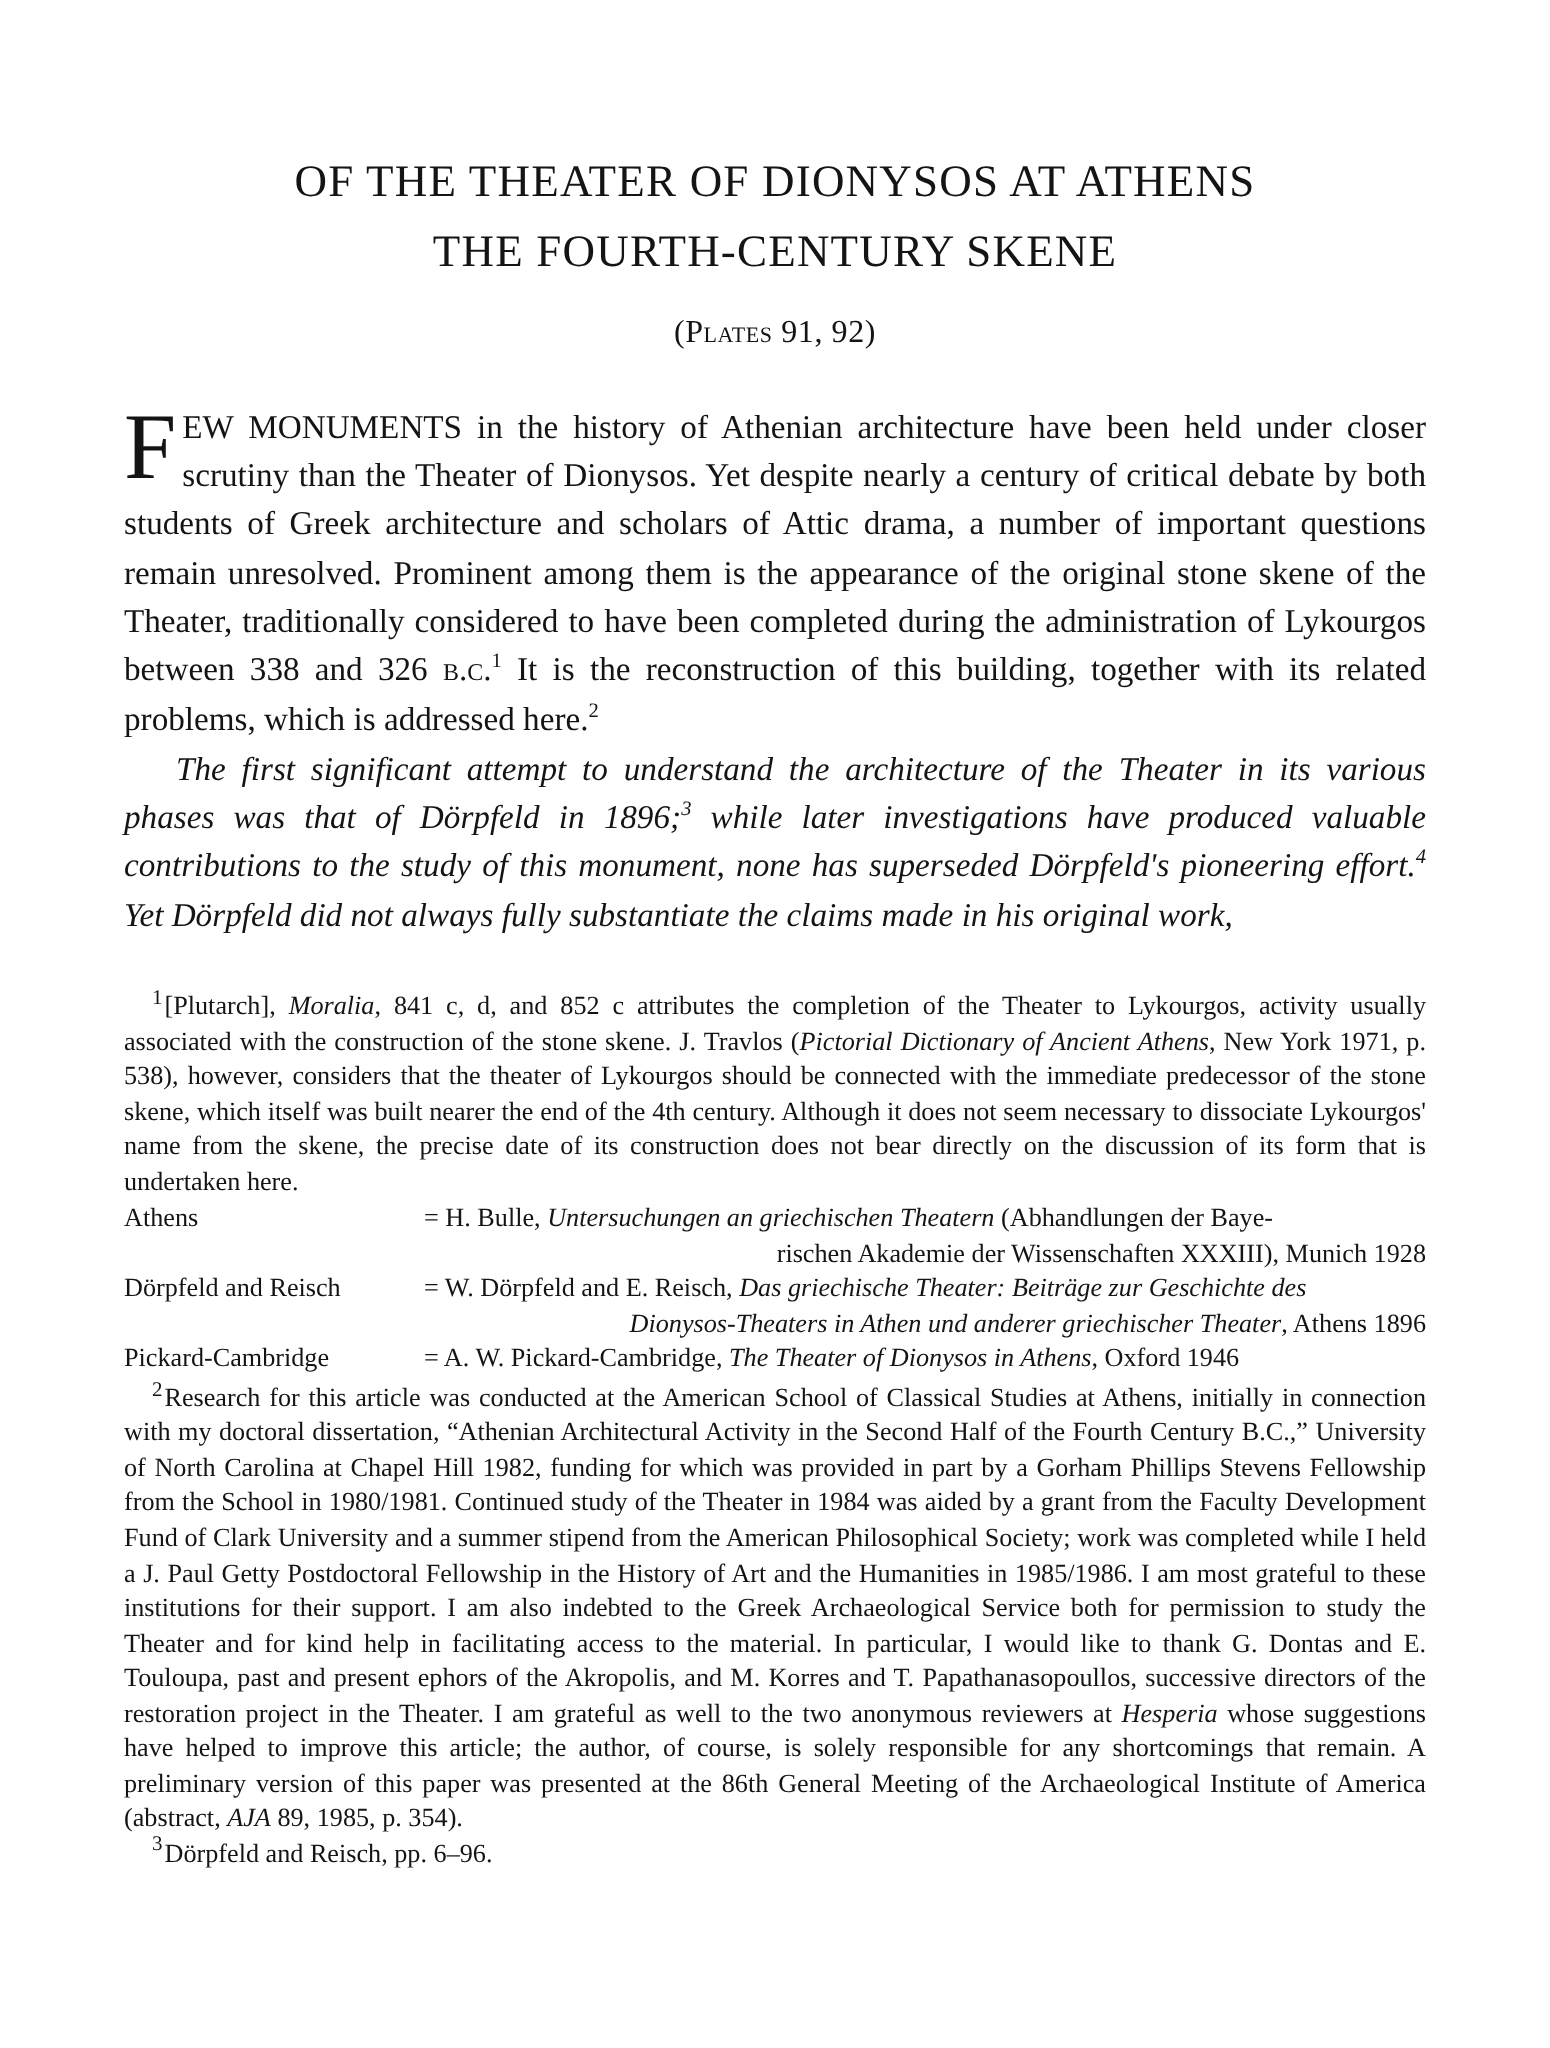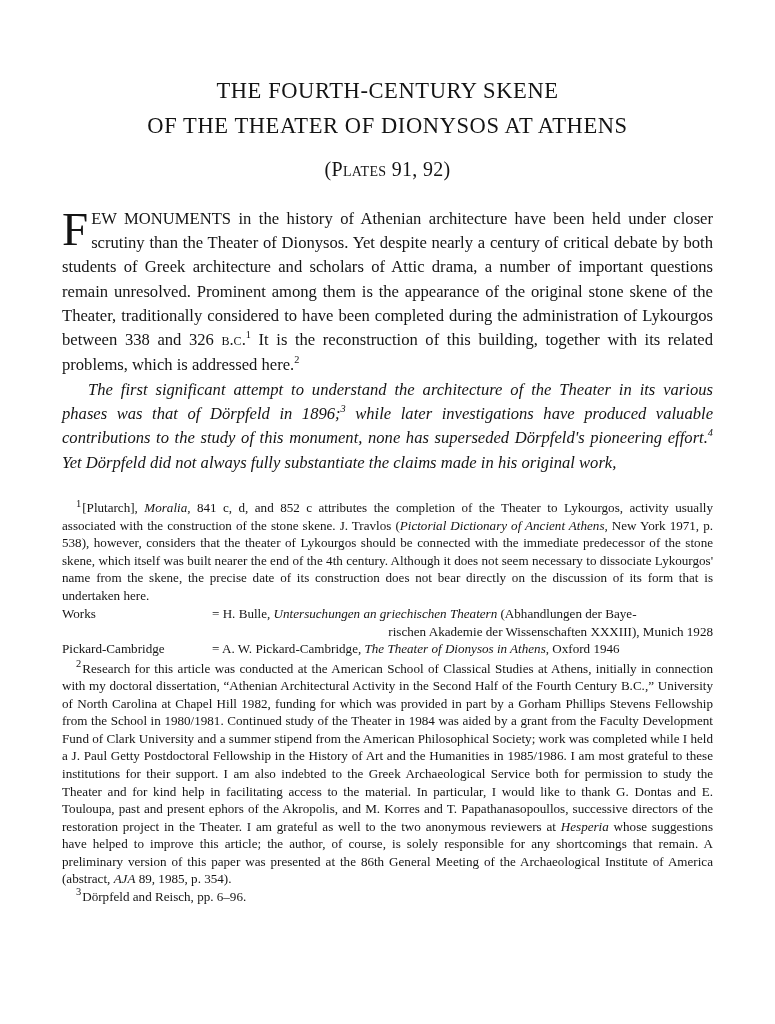--- a/index.html
+++ b/index.html
@@ -27,21 +27,21 @@
   }
   .title-line {
     font-size: 22.5px;
     letter-spacing: 0.6px;
     line-height: 1.55;
     font-variant: small-caps;
     font-weight: normal;
   }
   .plates {
     text-align: center;
-    font-size: 20px;
+    font-size: 16px;
     margin-top: 14px;
     letter-spacing: 0.3px;
   }
   .plates .sc {
     font-variant: small-caps;
   }
   .body-text {
     margin-top: 26px;
     font-size: 16.6px;
     line-height: 1.465;
@@ -123,22 +123,22 @@
     text-align: right;
   }
   .spacer-2 { margin-top: 2px; }
 </style>
 </head>
 <body>
 
 <div class="page">
 
   <div class="title-block">
+    <div class="title-line">OF THE THEATER OF DIONYSOS AT ATHENS</div>
     <div class="title-line">THE FOURTH-CENTURY SKENE</div>
-    <div class="title-line">OF THE THEATER OF DIONYSOS AT ATHENS</div>
   </div>
 
   <div class="plates">
     <span>(</span><span class="sc">Plates</span><span> 91, 92)</span>
   </div>
 
   <div class="body-text">
     <p class="para">
       <span class="dropcap">F</span><span>EW MONUMENTS in the history of Athenian architecture have been held under closer scrutiny than the Theater of Dionysos. Yet despite nearly a century of critical debate by both students of Greek architecture and scholars of Attic drama, a number of important questions remain unresolved. Prominent among them is the appearance of the original stone skene of the Theater, traditionally considered to have been completed during the administration of Lykourgos between 338 and 326 </span><span class="sc">b.c.</span><sup>1</sup><span> It is the reconstruction of this building, together with its related problems, which is addressed here.</span><sup>2</sup>
     </p>
@@ -150,24 +150,31 @@
   <div class="notes">
 
     <p class="note note-indent">
       <span class="note-num">1</span><span>[Plutarch], </span><i>Moralia</i><span>, 841 c, d, and 852 c attributes the completion of the Theater to Lykourgos, activity usually associated with the construction of the stone skene. J. Travlos (</span><i>Pictorial Dictionary of Ancient Athens</i><span>, New York 1971, p. 538), however, considers that the theater of Lykourgos should be connected with the immediate predecessor of the stone skene, which itself was built nearer the end of the 4th century. Although it does not seem necessary to dissociate Lykourgos' name from the skene, the precise date of its construction does not bear directly on the discussion of its form that is undertaken here.</span>
     </p>
 
 
     <table class="abbrev">
       <tbody>
           <tr>
-        <td class="abbrev-key">Works</td>
+        <td class="abbrev-key">Athens</td>
         <td class="abbrev-val">
           <span>= H. Bulle, </span><i>Untersuchungen an griechischen Theatern</i><span> (Abhandlungen der Baye-</span>
           <span class="cont">rischen Akademie der Wissenschaften XXXIII), Munich 1928</span>
+        </td>
+      </tr>
+      <tr>
+        <td class="abbrev-key">Dörpfeld and Reisch</td>
+        <td class="abbrev-val">
+          <span>= W. Dörpfeld and E. Reisch, </span><i>Das griechische Theater: Beiträge zur Geschichte des</i>
+          <span class="cont"><i>Dionysos-Theaters in Athen und anderer griechischer Theater</i><span>, Athens 1896</span></span>
         </td>
       </tr>
       <tr>
         <td class="abbrev-key">Pickard-Cambridge</td>
         <td class="abbrev-val">
           <span>= A. W. Pickard-Cambridge, </span><i>The Theater of Dionysos in Athens</i><span>, Oxford 1946</span>
         </td>
       </tr>
     </tbody>
       </table>

